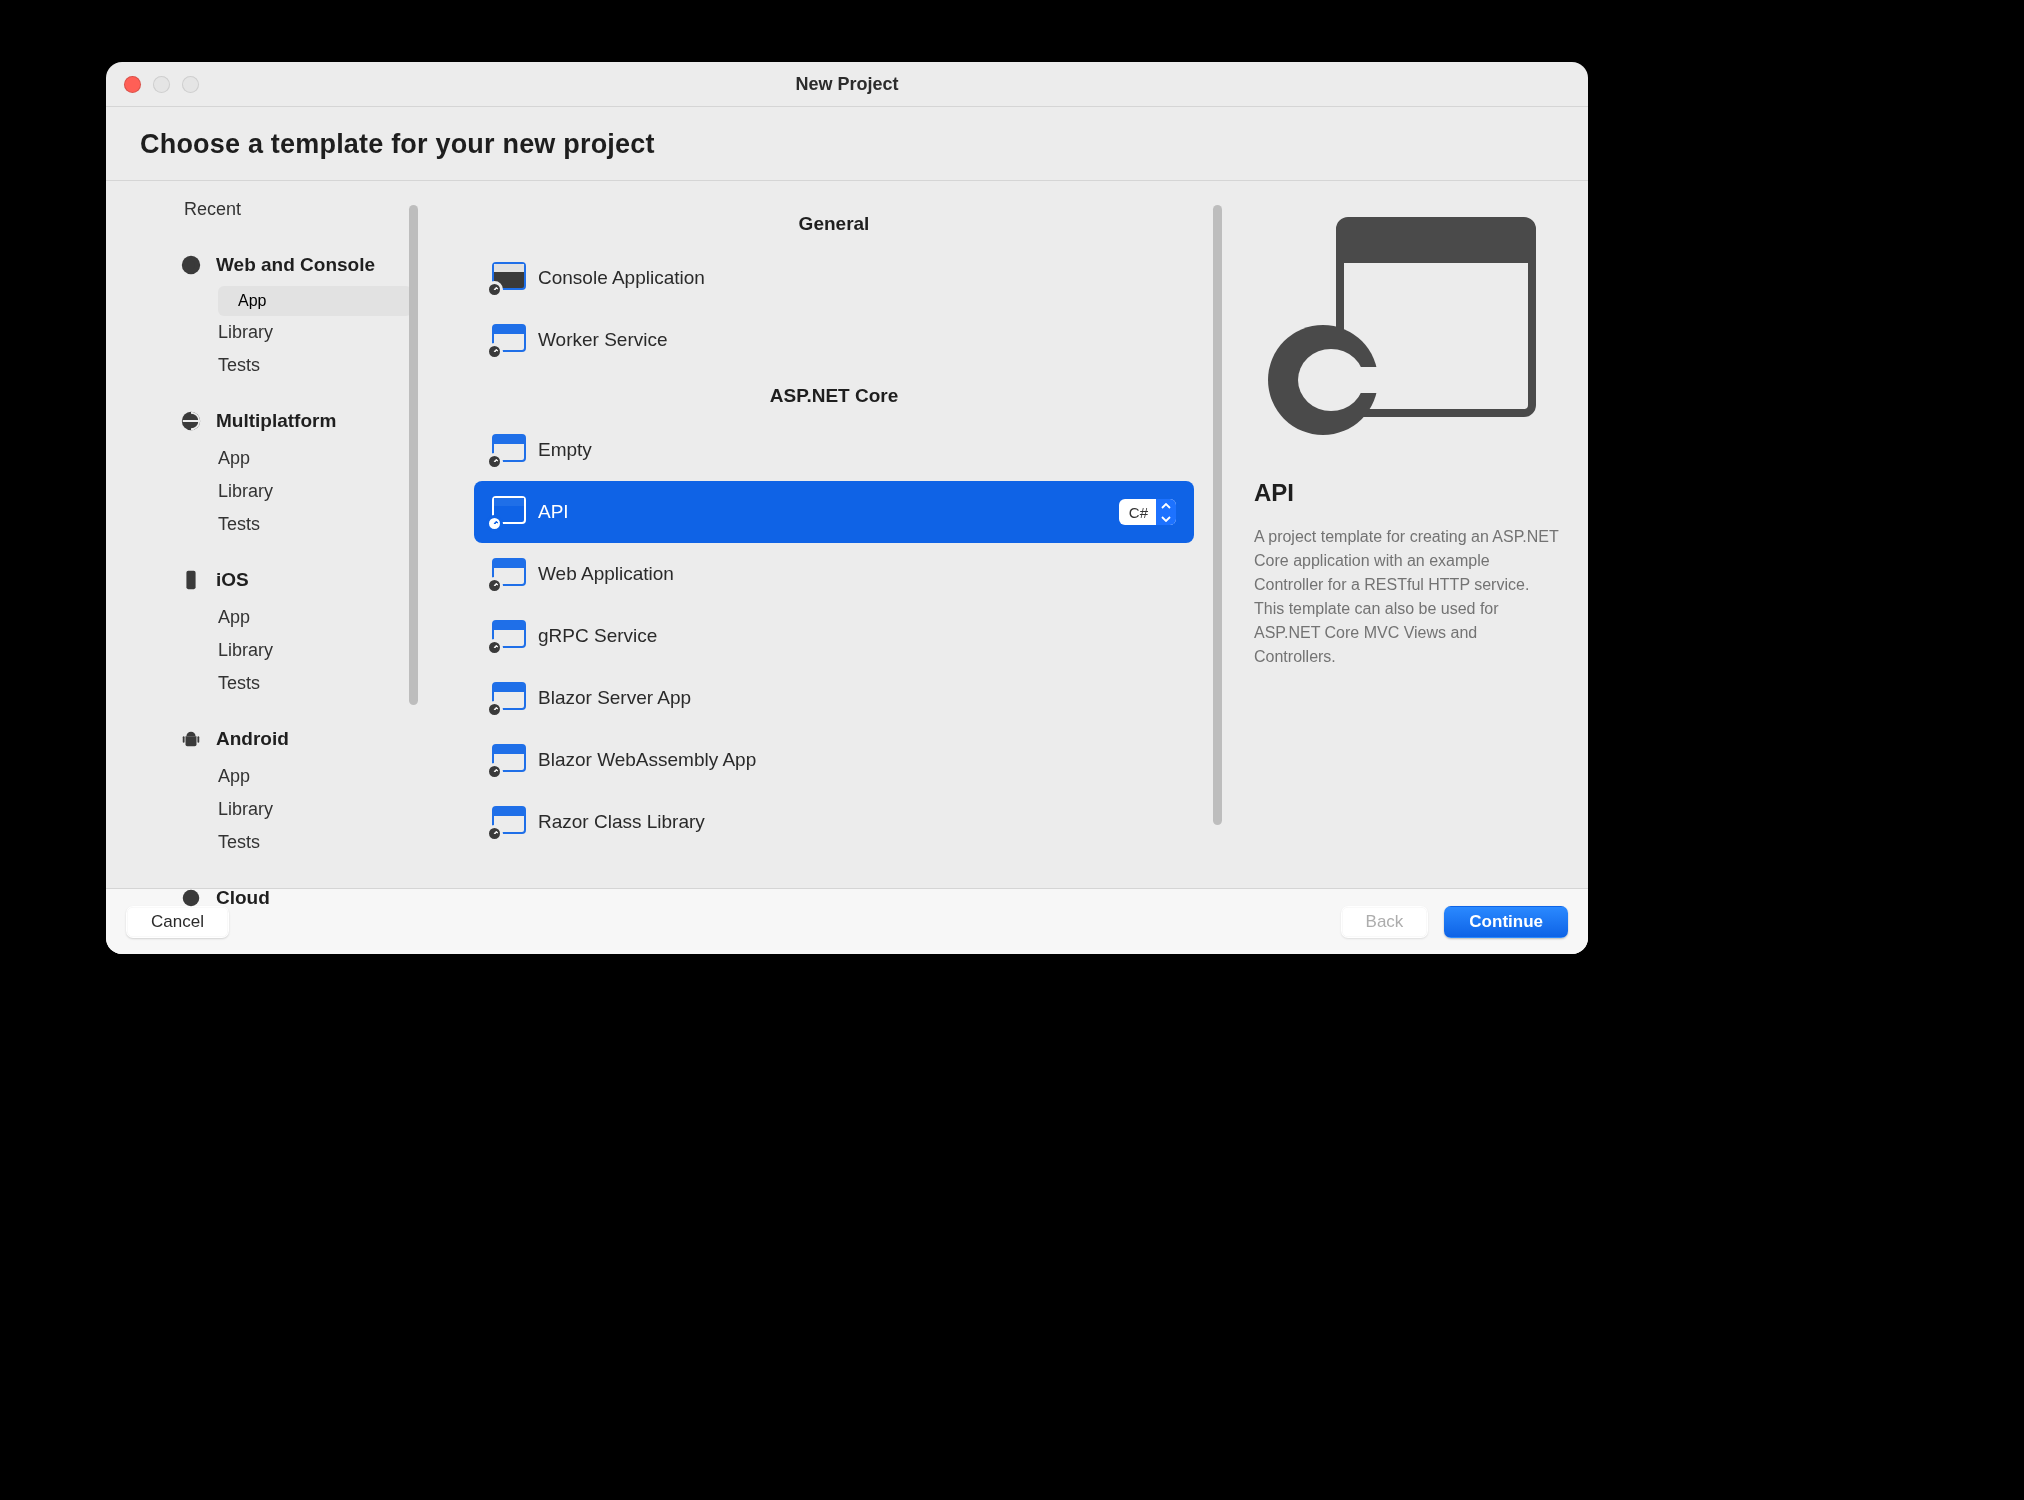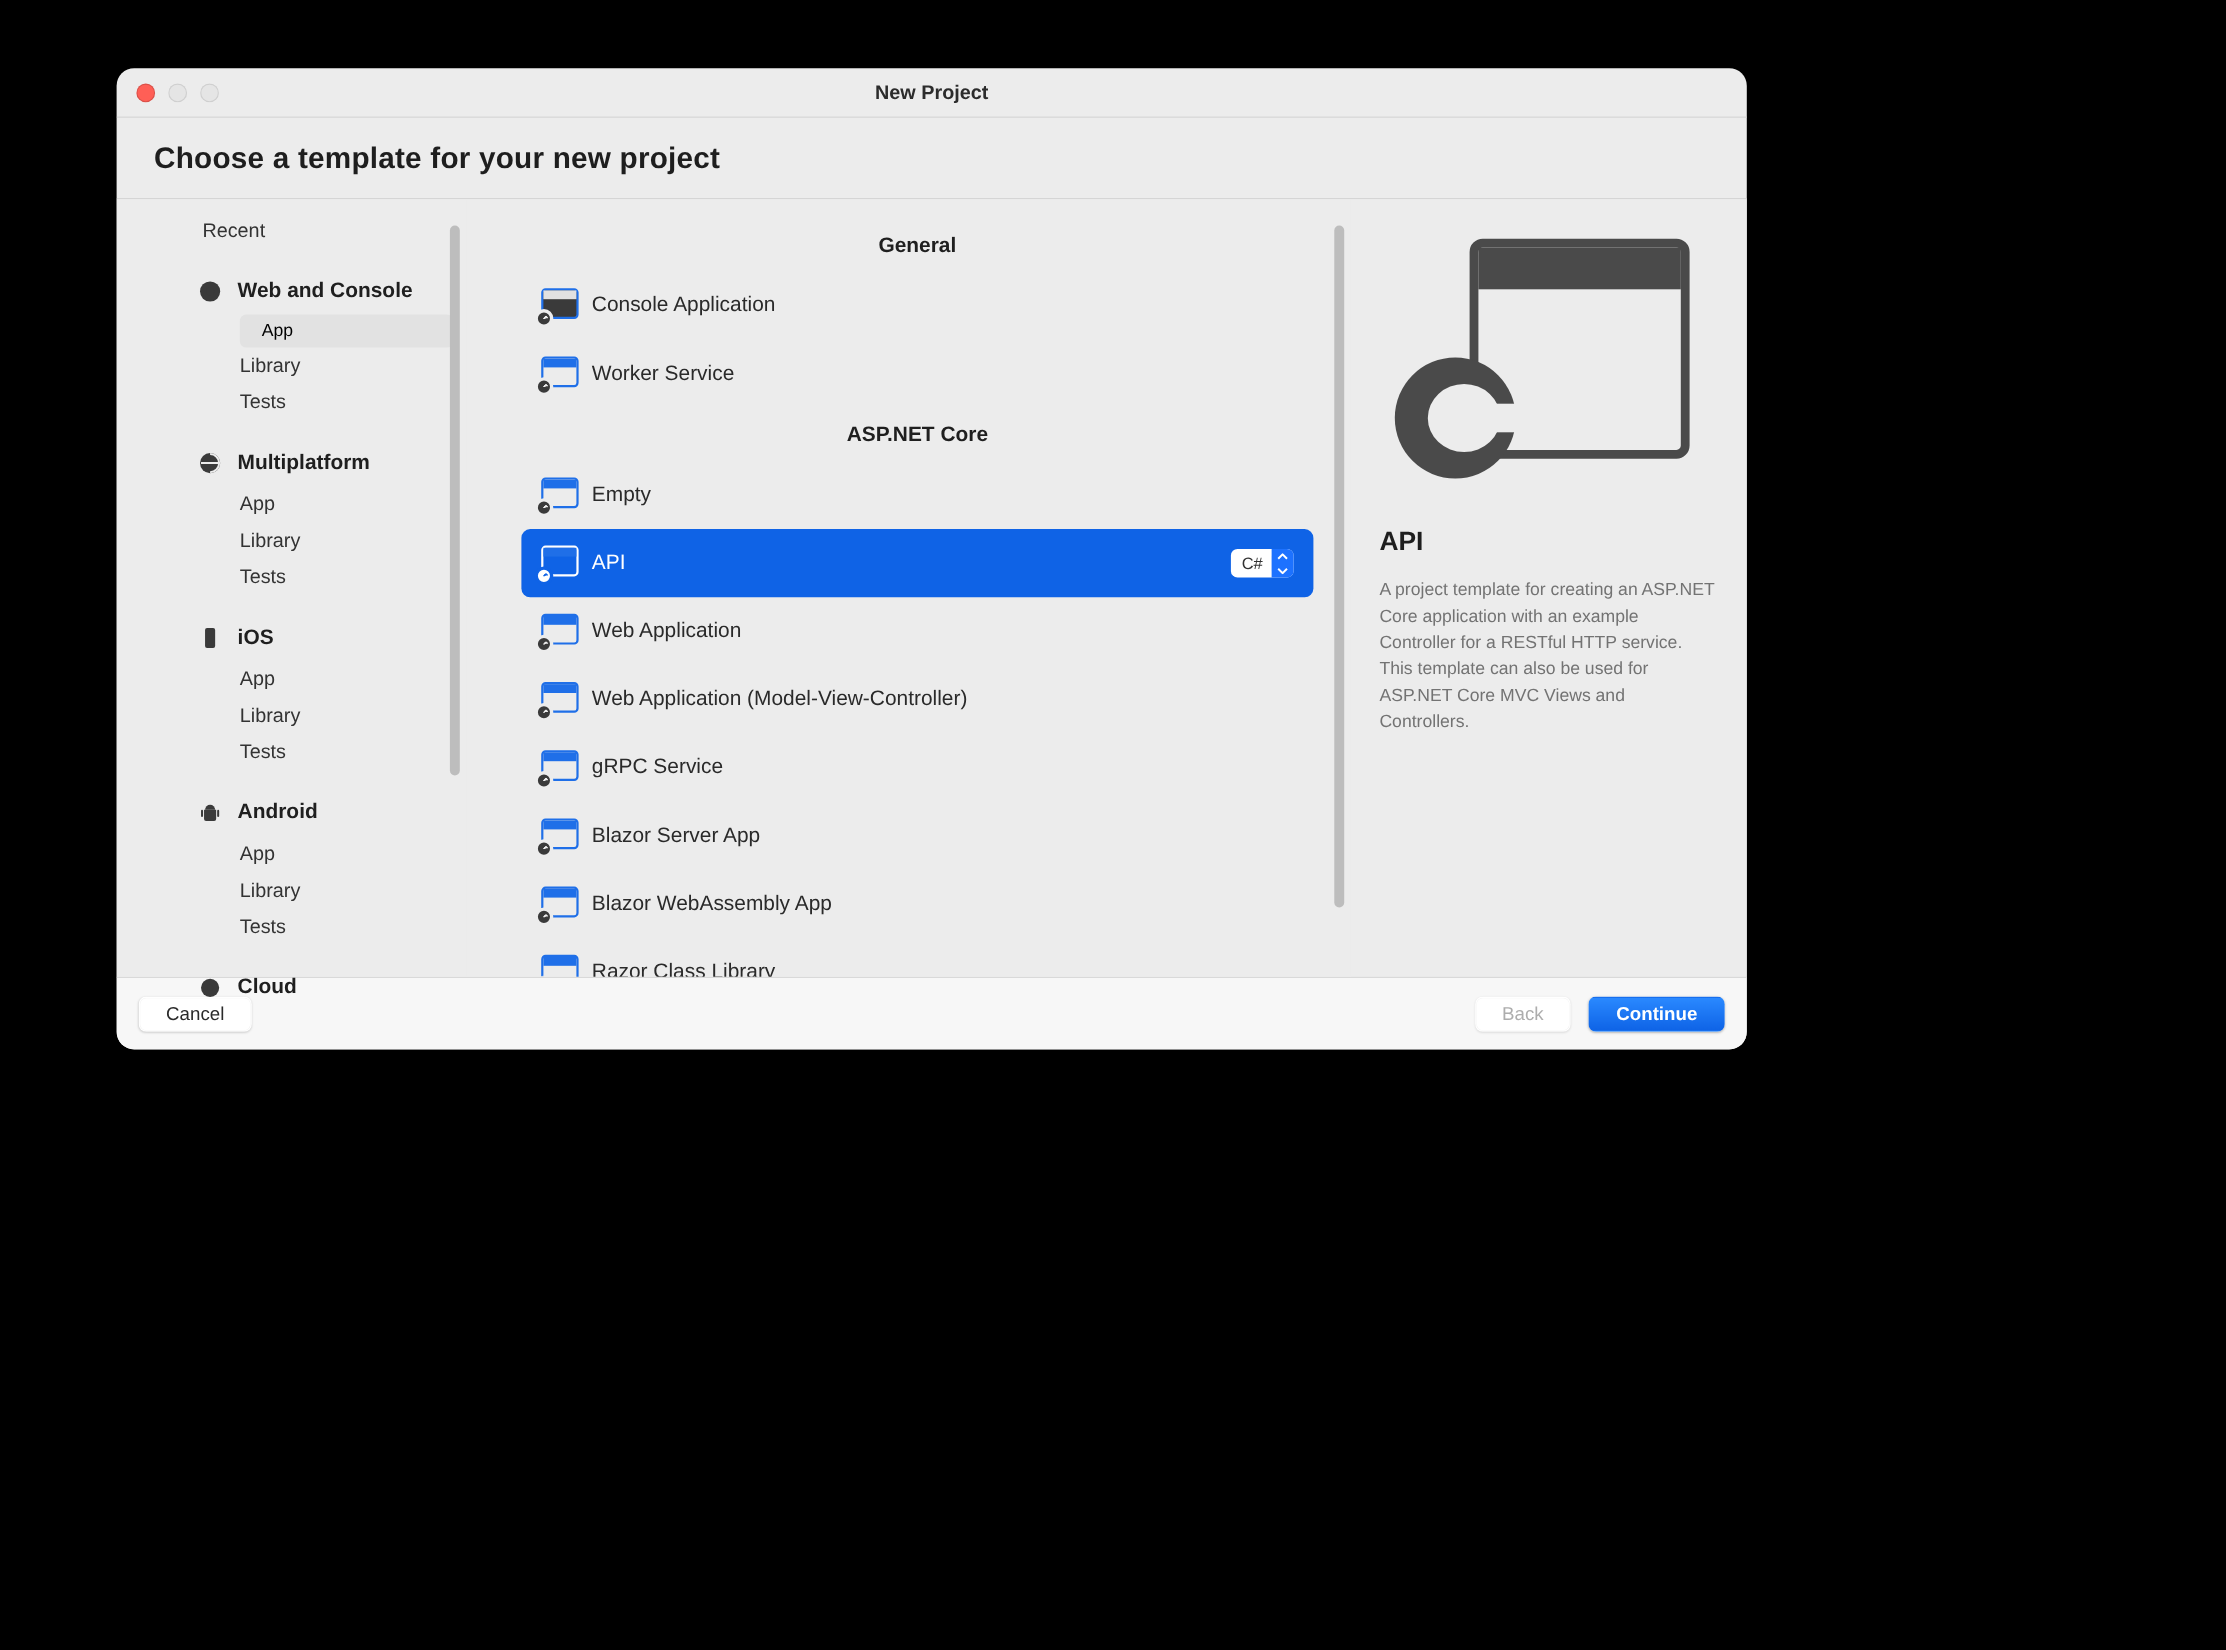--- a/index.html
+++ b/index.html
@@ -290,29 +290,20 @@
       <div class="tmpl">
         <span class="ticon">
             <span class="box">
               <span class="bar"></span>
             </span>
             <span class="dot"></span>
           </span>
         <span class="label">Web Application</span>
       </div>
 
-      <div class="tmpl">
-        <span class="ticon">
-            <span class="box">
-              <span class="bar"></span>
-            </span>
-            <span class="dot"></span>
-          </span>
-        <span class="label">Web Application (Model-View-Controller)</span>
-      </div>
 
       <div class="tmpl">
         <span class="ticon">
             <span class="box">
               <span class="bar"></span>
             </span>
             <span class="dot"></span>
           </span>
         <span class="label">gRPC Service</span>
       </div>

